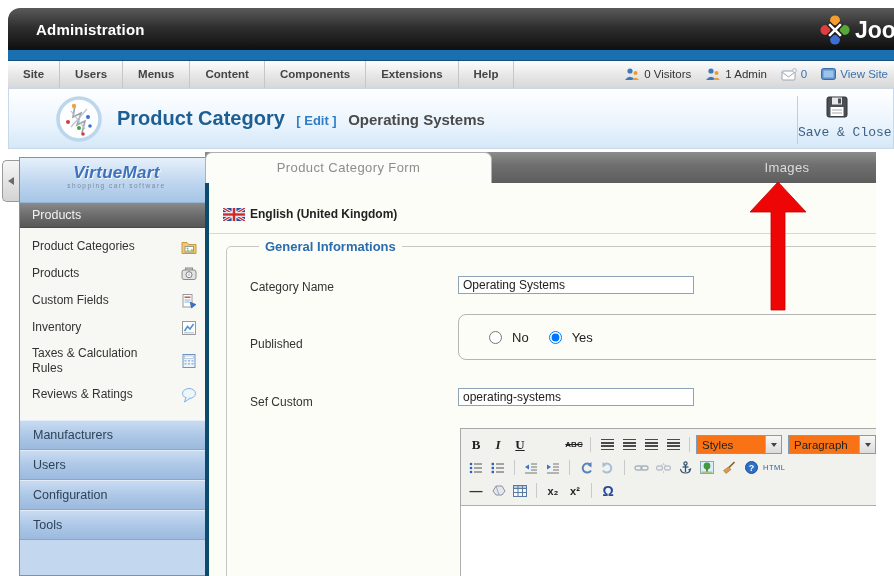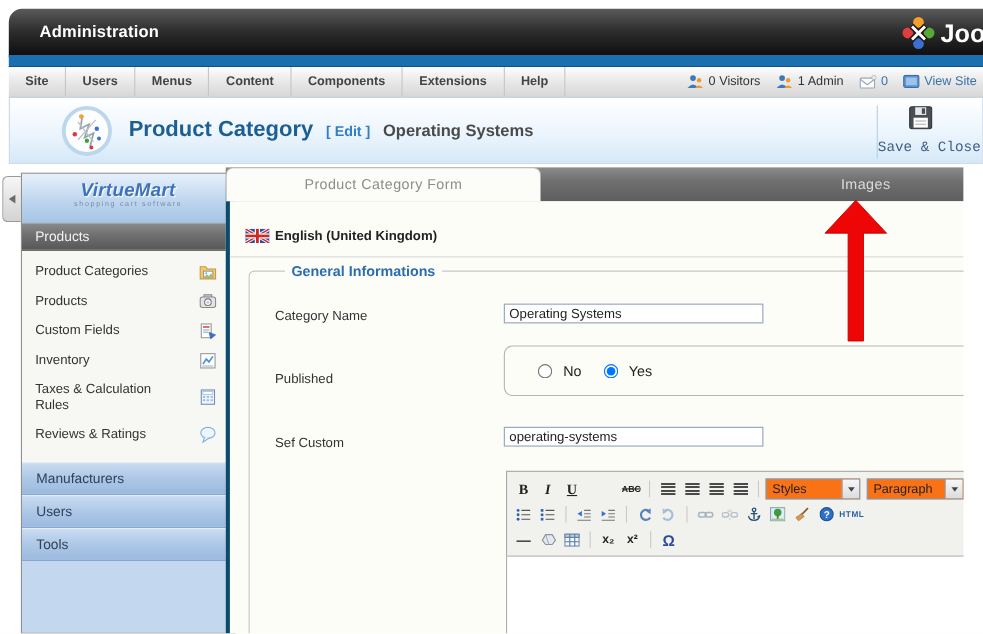--- a/index.html
+++ b/index.html
@@ -99,21 +99,21 @@
   .ed-row{display:flex;align-items:center;gap:2px;height:23px;}
   .tb{min-width:20px;height:18px;display:flex;align-items:center;justify-content:center;cursor:pointer;}
   .sep{width:1px;height:15px;background:#c9c9c9;margin:0 4px;}
   .g-b{font-weight:bold;font-size:13px;color:#222;font-family:"Liberation Serif",serif;}
   .g-i{font-style:italic;font-weight:bold;font-size:13px;color:#222;font-family:"Liberation Serif",serif;}
   .g-u{font-weight:bold;font-size:13px;text-decoration:underline;color:#222;font-family:"Liberation Serif",serif;}
   .g-abc{font-size:8px;font-weight:bold;text-decoration:line-through;color:#222;margin-left:32px;}
   .g-hr{font-size:13px;color:#333;font-weight:bold;}
   .g-sub,.g-sup{font-size:11px;font-weight:bold;color:#222;}
   .g-om{font-size:14px;font-weight:bold;color:#274a9e;}
-  .g-html{font-size:7.5px;font-weight:bold;color:#2c5fa8;letter-spacing:.5px;}
+  .g-html{font-size:7.5px;font-weight:normal;color:#2c5fa8;letter-spacing:.5px;}
   .bars{width:13px;height:11px;background:repeating-linear-gradient(to bottom,#4a4a4a 0 1.5px,transparent 1.5px 3.2px);}
   .mce-select{height:19px;background:#f97316;border:1px solid #7f9db9;display:flex;align-items:center;
     justify-content:space-between;font-size:11.5px;color:#222;padding-left:5px;box-sizing:border-box;cursor:pointer;}
   .mce-select .arr{width:15px;height:17px;border-left:1px solid #9ab0c4;
     background:linear-gradient(#f7f7f7,#dcdcdc);display:flex;align-items:center;justify-content:center;}
   .mce-select .arr i{width:0;height:0;border-left:3px solid transparent;border-right:3px solid transparent;
     border-top:4px solid #444;}
   #ed-area{height:160px;background:#fff;border:1px solid #aeaeae;}
 
   
@@ -284,20 +284,21 @@
       <span class="txt">Reviews &amp; Ratings</span>
       <svg width="16" height="16" viewBox="0 0 16 16">
         <ellipse cx="8" cy="6.5" rx="6.5" ry="5" fill="#eef6fd" stroke="#7fb2e0"></ellipse>
         <path d="M5 10.5 L3.5 15 L9.5 11" fill="#eef6fd" stroke="#7fb2e0"></path>
       </svg>
     </div>
   </div>
   <div class="side-spacer"></div>
   <div class="side-section">Manufacturers</div>
   <div class="side-section">Users</div>
+  <div class="side-section">Configuration</div>
   <div class="side-section">Tools</div>
   <div class="side-footer"></div>
 </div>
 
 <div class="abs" id="main">
   <div id="tabbar">
     <div id="tab-active">Product Category Form</div>
     <div id="tab-images">Images</div>
   </div>
   <div id="content">

